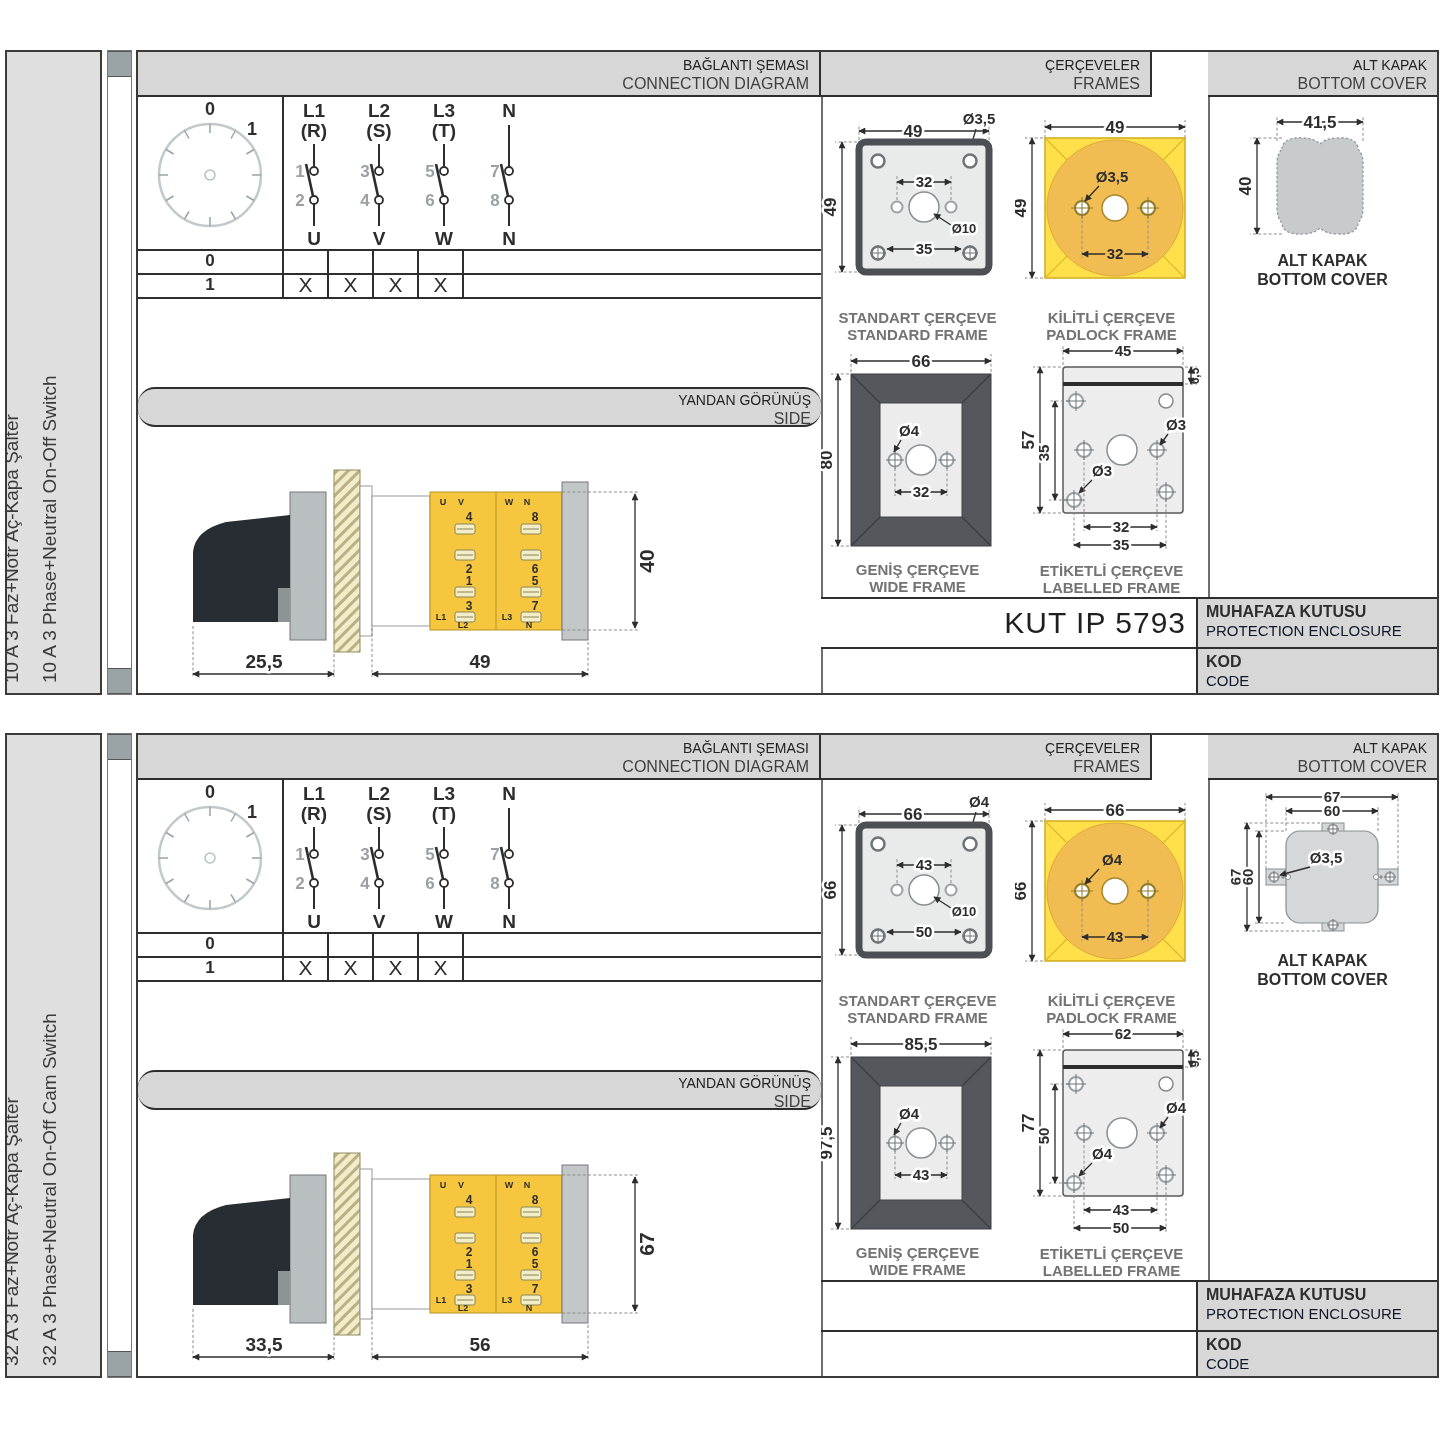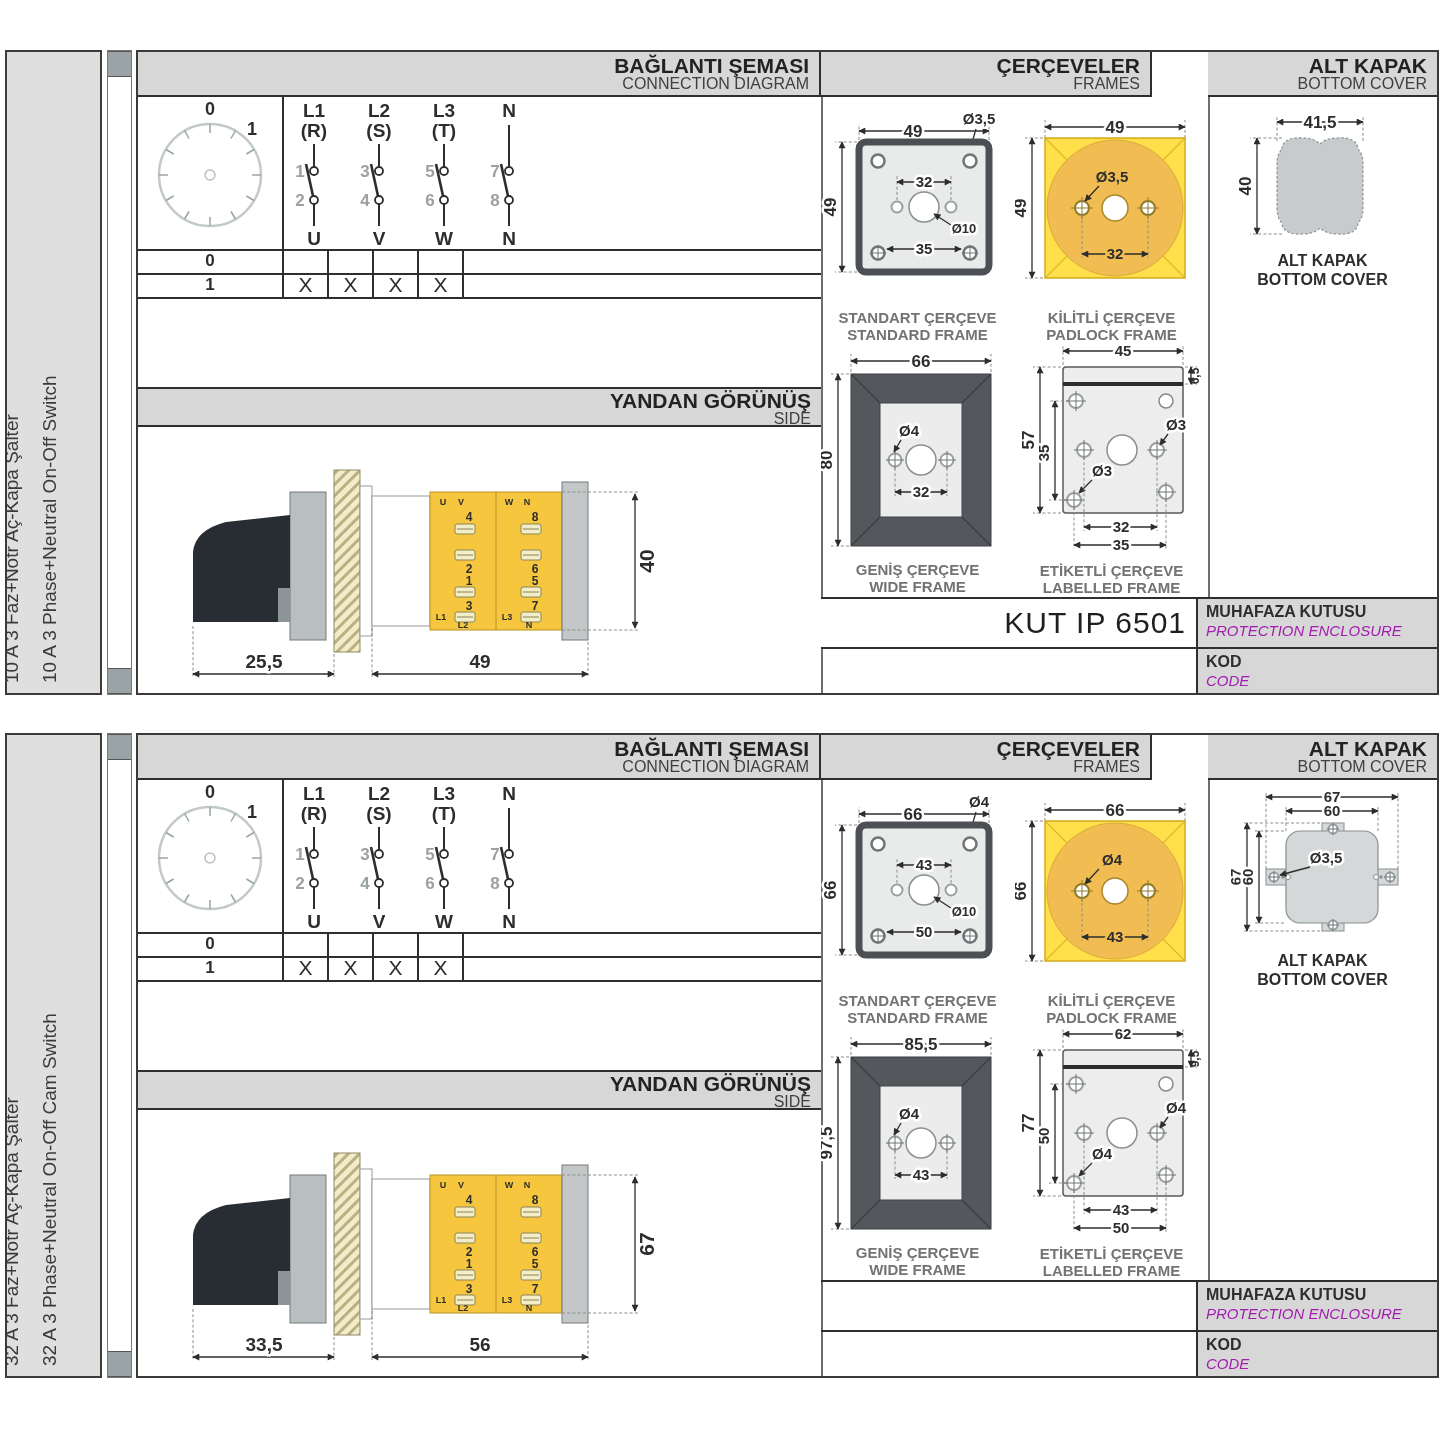--- a/index.html
+++ b/index.html
@@ -16,52 +16,52 @@
   .spine .sq{position:absolute;left:0;width:100%;height:26px;background:#9aa3a6;
          border-bottom:1px solid #555;border-top:1px solid #555;box-sizing:border-box;}
   .sq.top{top:0}.sq.bot{bottom:0}
   .main{position:absolute;left:131px;top:0;width:1303px;height:100%;
         border:2px solid #3a3a3a;box-sizing:border-box;background:#fff;}
   .hdr{position:absolute;top:0;height:45px;background:#d7d7d7;border-bottom:2px solid #2e2e2e;
        box-sizing:border-box;text-align:right;padding:4px 10px 0 0;}
   .h1{left:0;width:683px;border-right:2px solid #2e2e2e;}
   .h2{left:683px;width:331px;border-right:2px solid #2e2e2e;}
   .h3{left:1070px;width:229px;}
-  .htr{font-weight:bold;font-size:21px;line-height:19px;color:#222;}
+  .htr{font-weight:normal;font-size:14px;line-height:19px;color:#222;}
   .hen{font-size:16px;line-height:18px;color:#3f3f3f;}
   .it{}
   .vd{position:absolute;width:2px;background:#6e6e6e;}
   .vd1{left:683px;top:45px;bottom:0;}
   .vd2{left:1070px;top:45px;height:500px;}
   .diag{position:absolute;left:0;top:45px;width:683px;height:152px;
         border-bottom:2px solid #2e2e2e;box-sizing:content-box;}
   .dialcell{position:absolute;left:0;top:0;width:146px;height:152px;border-right:2px solid #2e2e2e;box-sizing:border-box;}
   .schem{position:absolute;left:148px;top:0;}
   .trow{position:absolute;left:0;width:683px;height:24px;border-bottom:2px solid #2e2e2e;box-sizing:content-box;}
   .tl{position:absolute;left:0;top:0;width:146px;height:24px;border-right:2px solid #2e2e2e;
       text-align:center;font-weight:bold;font-size:17px;line-height:24px;box-sizing:border-box;}
   .tc{position:absolute;top:0;width:45px;height:24px;border-right:2px solid #2e2e2e;
       text-align:center;font-size:21px;line-height:23px;box-sizing:border-box;}
   .sidehdr{position:absolute;left:0;top:335px;width:683px;height:40px;background:#d7d7d7;
       border-top:2px solid #2e2e2e;border-bottom:2px solid #2e2e2e;box-sizing:border-box;
-      text-align:right;padding:2px 10px 0 0;}
+      text-align:right;padding:2px 10px 0 0;border-radius:17px;}
   .sideview{position:absolute;left:0;top:378px;}
   .fblock{position:absolute;text-align:center;}
   .flab{font-weight:bold;font-size:15px;line-height:17px;color:#737373;margin-top:2px;}
   .flab2{font-weight:bold;font-size:16px;line-height:19px;color:#2d2d2d;margin-top:4px;}
   .crow{position:absolute;left:683px;width:616px;height:50px;border-top:2px solid #2e2e2e;box-sizing:border-box;}
   .cr1{top:545px;}
   .cr2{top:595px;bottom:0;height:auto;}
   .cval{position:absolute;left:0;top:0;width:375px;height:100%;background:#fff;text-align:right;
         padding-right:10px;box-sizing:border-box;font-size:30px;letter-spacing:1px;color:#1f1f1f;
         display:flex;align-items:center;justify-content:flex-end;}
   .clab{position:absolute;left:375px;right:0;top:0;height:100%;background:#d7d7d7;
         border-left:2px solid #2e2e2e;box-sizing:border-box;padding:3px 0 0 8px;}
   .ctr{font-weight:bold;font-size:16px;line-height:20px;}
-  .cen{font-style:italic;font-size:15px;line-height:18px;color:#a21caf;}
+  .cen{font-size:15px;line-height:18px;color:#0f172a;}
   svg{font-family:"Liberation Sans",sans-serif;display:block;}
   .dtx{font-size:17px;font-weight:bold;fill:#2d2d2d;text-anchor:middle;}
   .f13{font-size:13px}.f15{font-size:15px}.f12{font-size:12px}.f18{font-size:18px}
   .f19{font-size:19px}.f21{font-size:21px}
   .halo{paint-order:stroke;stroke:#ffffff;stroke-width:5px;stroke-linejoin:round;}
   .halo-a{paint-order:stroke;stroke:#f1bd52;stroke-width:5px;stroke-linejoin:round;}
   .dim{stroke:#2d2d2d;stroke-width:1.3;fill:none;}
   .ext{stroke:#8c8c8c;stroke-width:1;stroke-dasharray:3 2.2;fill:none;}
   .lead{stroke:#2d2d2d;stroke-width:1.3;fill:none;}
   .cross{stroke:#6f7477;stroke-width:1;}
@@ -451,21 +451,21 @@
                  C 122 137 116 135 112 131 C 108 135 102 137 94 137 C 83 138 74 134 74 126
                  C 71 123 69 118 69 111 L 69 66 C 69 60 71 55 74 52 Z" fill="#c7cbcc" stroke="#8d9497" stroke-width="1.2" stroke-dasharray="2.5 2"></path>
       </svg>
       <div class="flab2">
         <div>ALT KAPAK</div>
         <div>BOTTOM COVER</div>
       </div>
     </div>
 
     <div class="crow cr1">
-      <div class="cval">KUT IP 6501</div>
+      <div class="cval">KUT IP 5793</div>
       <div class="clab">
         <div class="ctr">MUHAFAZA KUTUSU</div>
         <div class="cen">PROTECTION ENCLOSURE</div>
       </div>
     </div>
     <div class="crow cr2">
       <div class="clab">
         <div class="ctr">KOD</div>
         <div class="cen">CODE</div>
       </div>

